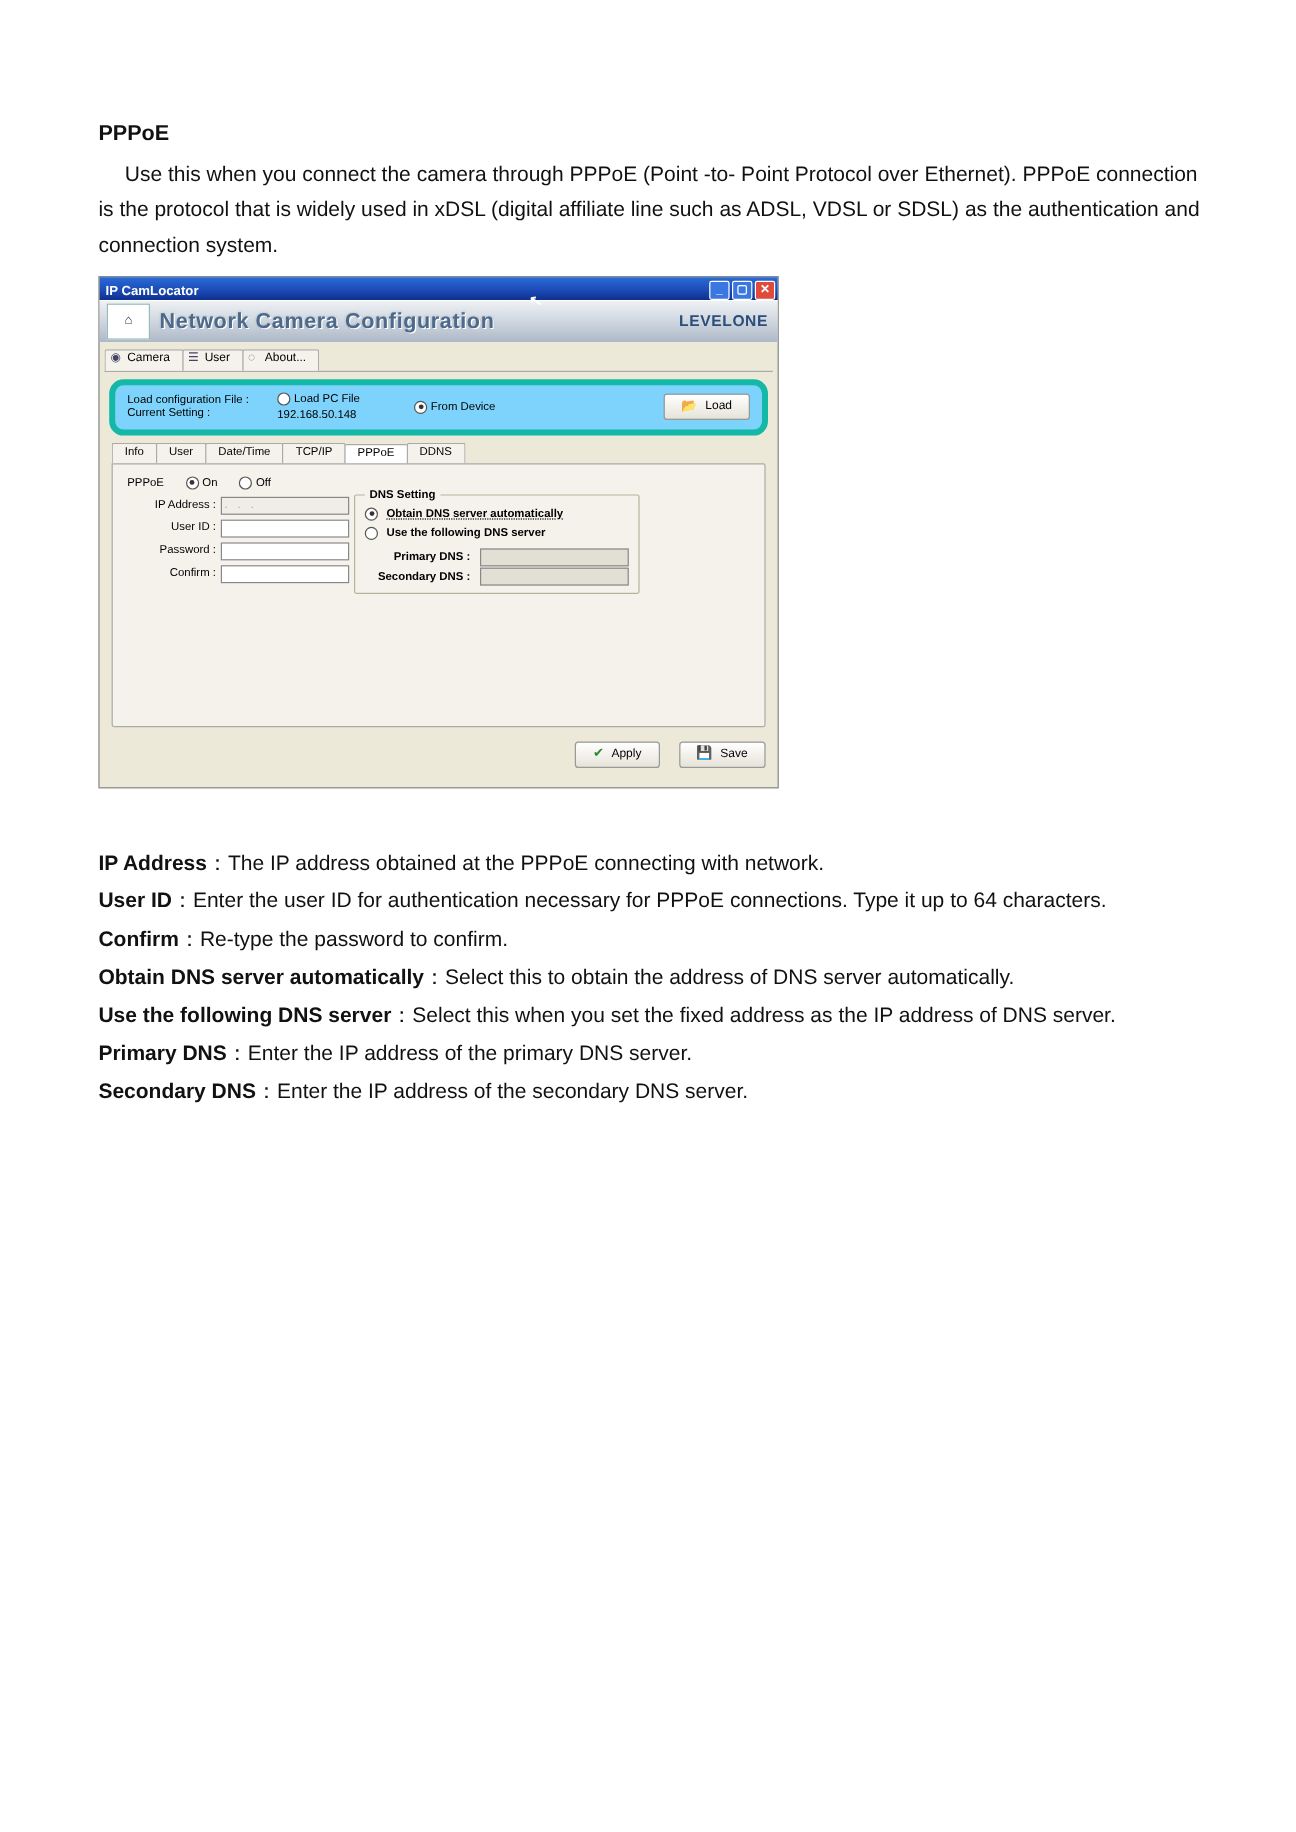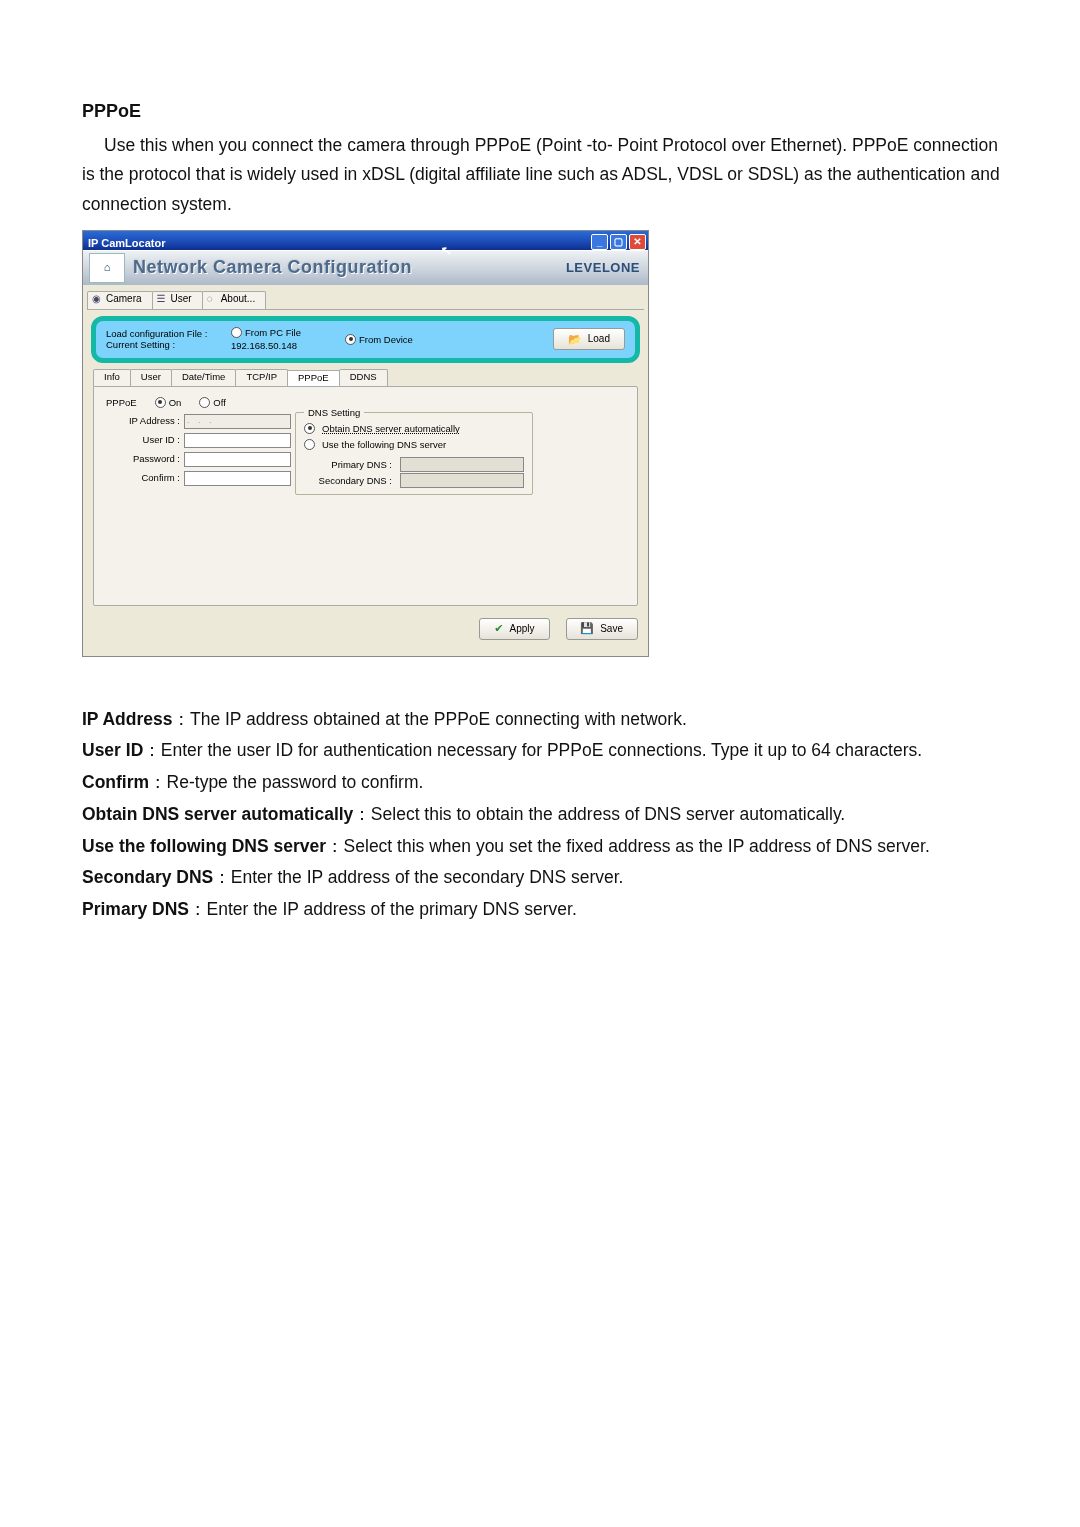--- a/index.html
+++ b/index.html
@@ -184,20 +184,21 @@
     font-size:9px; padding:0 2px; color:#a8a29a;
   }
   .finput.gray { background:#efede6; letter-spacing:3px; }
   .finput.grayC { background:#e2dfd5; }
   .fieldset {
     border:1px solid #b7b29e;
     border-radius:2px;
     padding:4px 8px 6px 8px;
     width:220px;
     font-size:9.5px;
+    font-weight:bold;
   }
   .legend {
     position:relative; top:-10px; background:#f4f2eb; padding:0 4px; font-size:9.5px;
     display:inline-block;
   }
   .dnsrow { display:flex; align-items:center; height:16px; gap:4px; }
   .dnsrow .flabel2 { width:88px; text-align:right; padding-right:4px; }
   .footer {
     margin:0 10px 10px 10px;
     display:flex;
@@ -238,21 +239,21 @@
 
   <div class="configArea">
     <div class="configLeft">
       <div>Load configuration File :</div>
       <div>Current Setting :</div>
     </div>
     <div class="configMid">
       <div style="width:110px;">
         <div style="display:flex;align-items:center;">
             <span class="radio"></span>
-            <span>From PC File</span>
+            <span>Load PC File</span>
           </div>
         <div style="margin-top:2px;">192.168.50.148</div>
       </div>
       <div style="width:110px;display:flex;align-items:center;">
           <span class="radio checked"></span>
           <span>From Device</span>
         </div>
     </div>
     <div class="btn">
         <span class="bi">📂</span>
@@ -334,15 +335,15 @@
       </div>
   </div>
 </div>
 
 <div class="defs">
   <p><span class="bold">IP Address</span><span>：The IP address obtained at the PPPoE connecting with network.</span></p>
   <p><span class="bold">User ID</span><span>：Enter the user ID for authentication necessary for PPPoE connections. Type it up to 64 characters.</span></p>
   <p><span class="bold">Confirm</span><span>：Re-type the password to confirm.</span></p>
   <p><span class="bold">Obtain DNS server automatically</span><span>：Select this to obtain the address of DNS server automatically.</span></p>
   <p><span class="bold">Use the following DNS server</span><span>：Select this when you set the fixed address as the IP address of DNS server.</span></p>
+  <p><span class="bold">Primary DNS</span><span>：Enter the IP address of the primary DNS server.</span></p>
   <p><span class="bold">Secondary DNS</span><span>：Enter the IP address of the secondary DNS server.</span></p>
-  <p><span class="bold">Primary DNS</span><span>：Enter the IP address of the primary DNS server.</span></p>
 </div>
 
 </body></html>

